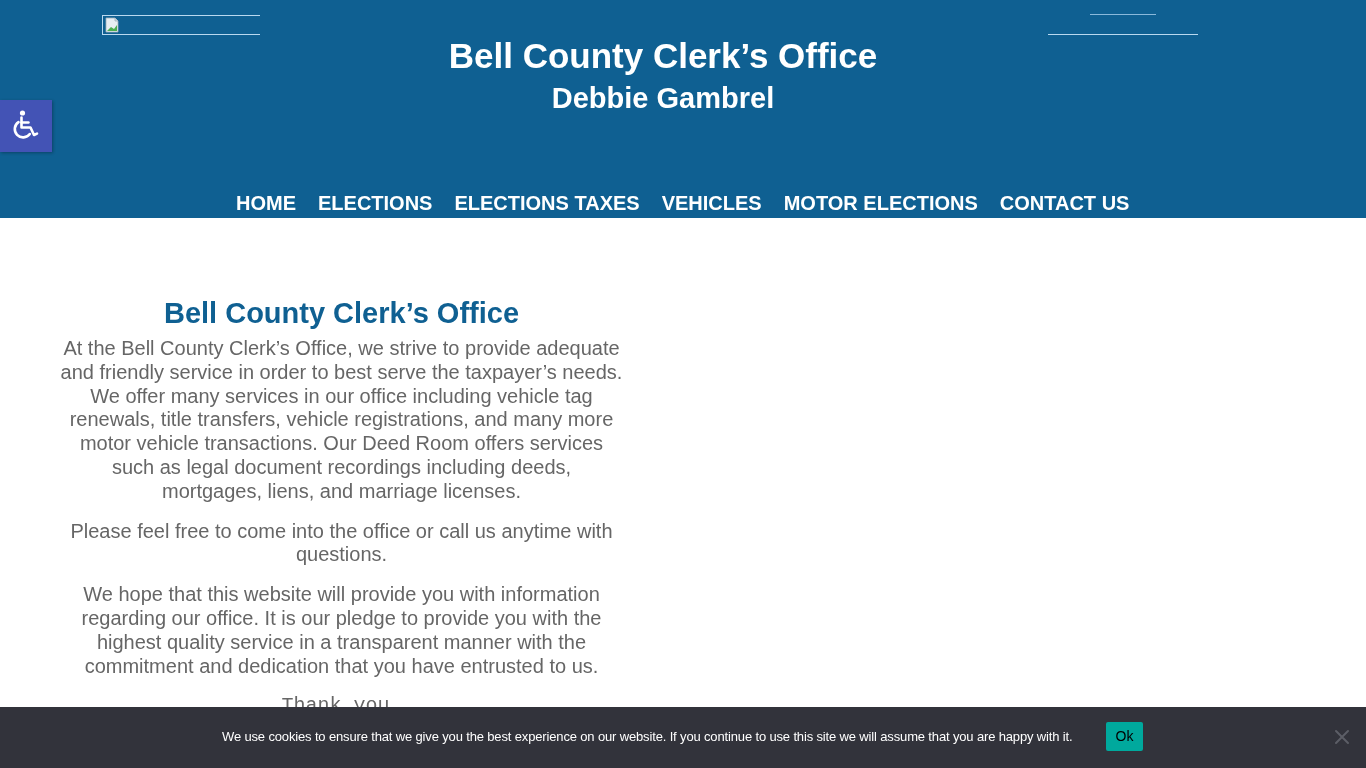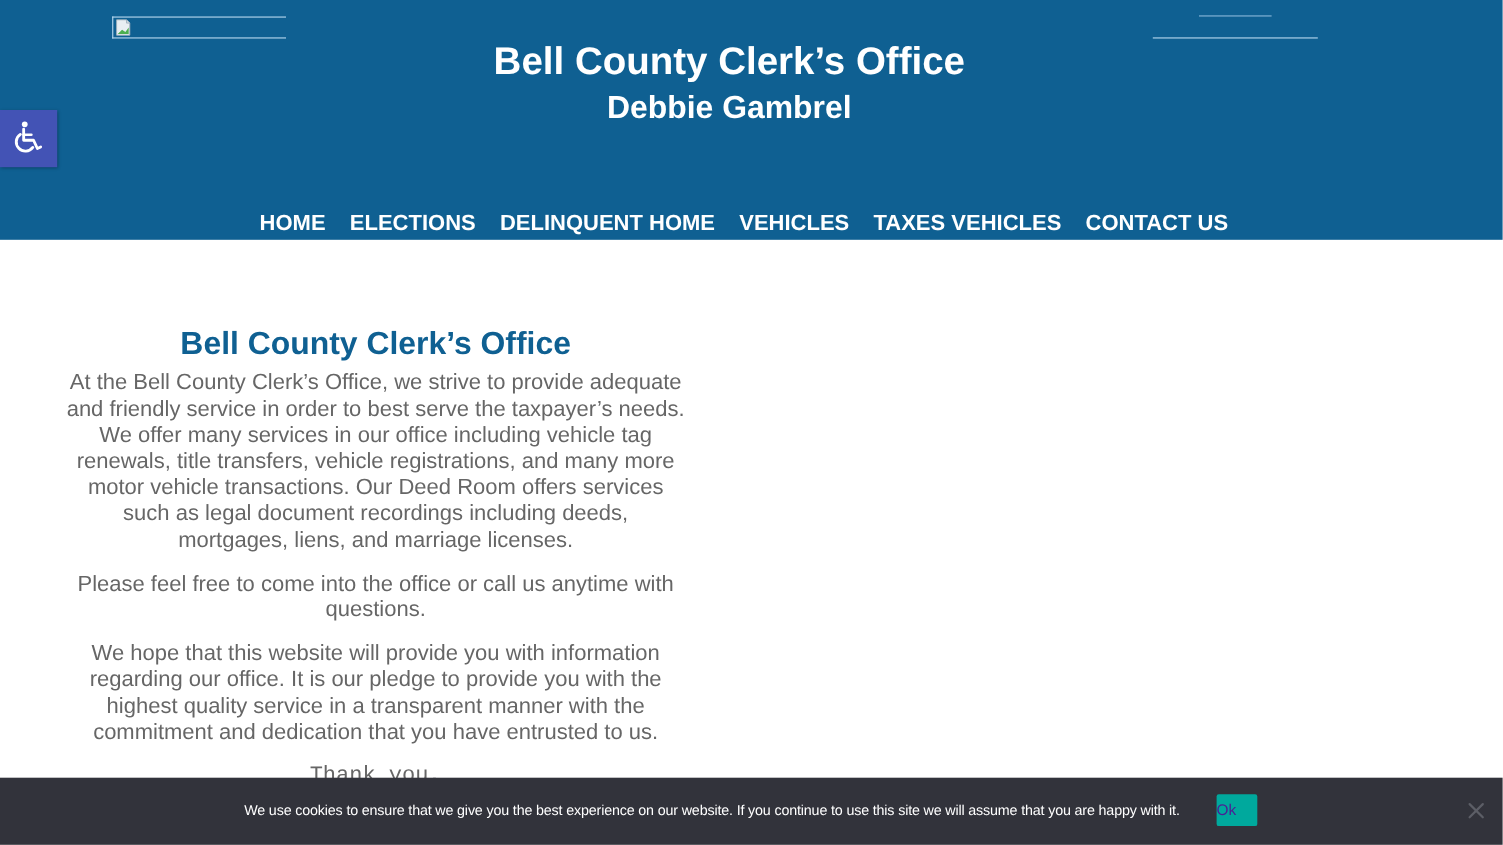--- a/index.html
+++ b/index.html
@@ -21,21 +21,21 @@
     .nav-inner { position: absolute; left: 236px; top: 0; display: flex; gap: 0; }
     .nav-item { color: #ffffff; font-weight: bold; font-size: 20px; line-height: 30px; margin-right: 22px; text-decoration: none; white-space: nowrap; cursor: pointer; }
 
     .content { position: absolute; left: 60px; top: 290px; width: 563px; text-align: center; }
     .content h1 { color: #0f6092; font-size: 29px; font-weight: bold; line-height: 46px; margin-bottom: 1px; }
     .content p { color: #666666; font-size: 20px; line-height: 23.8px; margin-bottom: 16px; }
     .content p.sig { margin-bottom: 0; font-family: Liberation Mono, monospace; }
 
     .cookie-bar { position: absolute; left: 0; top: 707px; width: 1366px; height: 61px; background: #32333b; }
     .cookie-text { position: absolute; left: 222px; top: 20px; color: #ffffff; font-size: 13px; line-height: 20px; white-space: nowrap; letter-spacing: -0.15px; text-align: center; }
-    .cookie-ok { position: absolute; left: 1106px; top: 15px; width: 37px; height: 29px; background: #00a99d; color: #4c1d95; font-size: 14px; line-height: 29px; text-align: left; border-radius: 2px; cursor: pointer; }
+    .cookie-ok { position: absolute; left: 1106px; top: 15px; width: 37px; height: 29px; background: #00a99d; color: #000000; font-size: 14px; line-height: 29px; text-align: center; border-radius: 2px; cursor: pointer; }
     .cookie-close { position: absolute; left: 1333px; top: 21px; width: 18px; height: 18px; cursor: pointer; }
   </style>
 </head>
 <body>
 
 <header class="header">
   <div class="logo-left">
     <svg class="broken-img-icon" viewBox="0 0 16 16">
       <path d="M2 1h9l3 3v11H2z" fill="#e8eef2" stroke="#9fb0bb" stroke-width="0.8"></path>
       <path d="M11 1v3h3" fill="#cfd9e0" stroke="#9fb0bb" stroke-width="0.8"></path>
@@ -45,23 +45,23 @@
   <div class="logo-right-top"></div>
   <div class="logo-right"></div>
 
   <div class="site-title">Bell County Clerk’s Office</div>
   <div class="site-subtitle">Debbie Gambrel</div>
 
   <nav class="nav">
     <div class="nav-inner">
       <a class="nav-item">HOME</a>
       <a class="nav-item">ELECTIONS</a>
-      <a class="nav-item">DELINQUENT HOME</a>
+      <a class="nav-item">ELECTIONS TAXES</a>
       <a class="nav-item">VEHICLES</a>
-      <a class="nav-item">TAXES VEHICLES</a>
+      <a class="nav-item">MOTOR ELECTIONS</a>
       <a class="nav-item">CONTACT US</a>
     </div>
   </nav>
 </header>
 
 <div class="a11y-button">
   <svg width="32" height="34" viewBox="0 0 32 34">
     <circle cx="12.5" cy="4" r="2.6" fill="#ffffff"></circle>
     <path d="M11.5 8.5v10h9l3.5 7.5 3-1.4" fill="none" stroke="#ffffff" stroke-width="2.6" stroke-linecap="round" stroke-linejoin="round"></path>
     <path d="M11.5 13.5h7" fill="none" stroke="#ffffff" stroke-width="2.4" stroke-linecap="round"></path>

